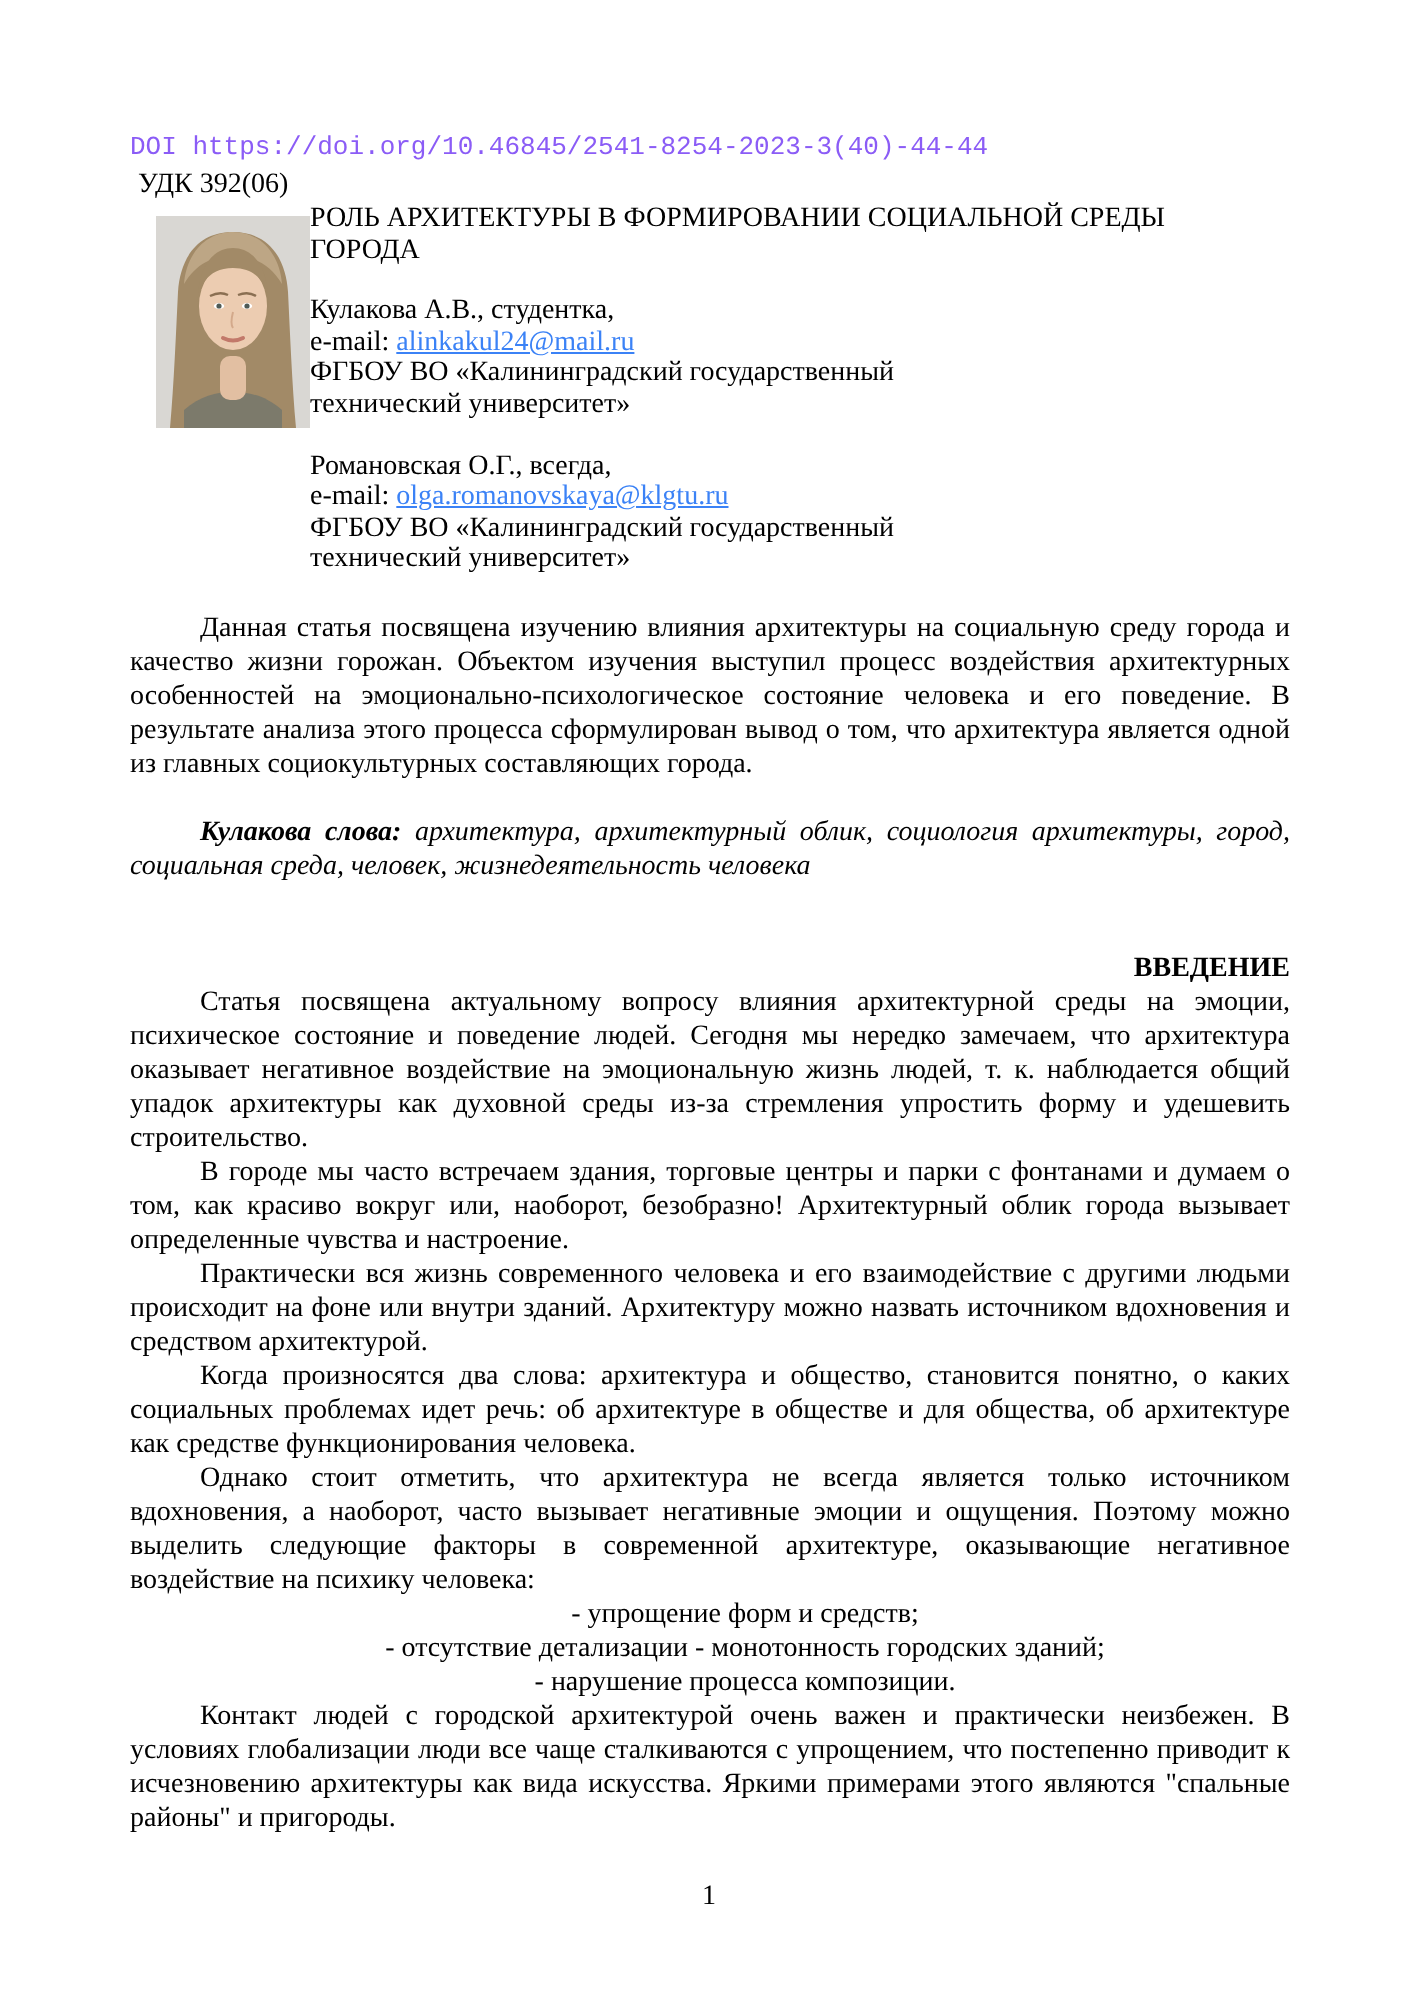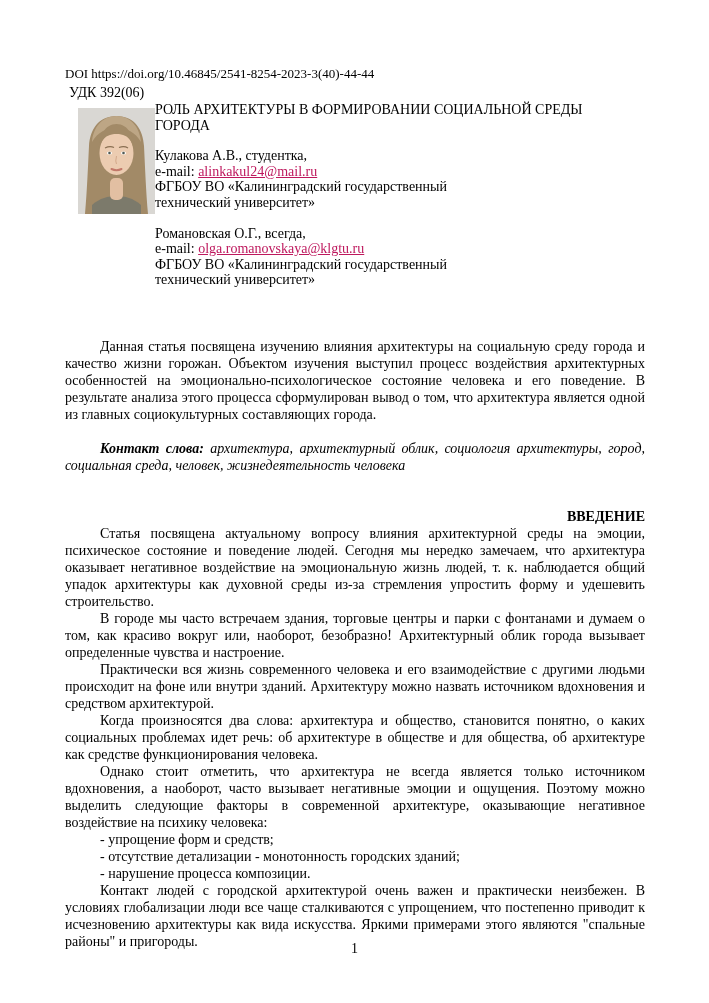--- a/index.html
+++ b/index.html
@@ -7,57 +7,57 @@
     position:relative;
     width:709px;height:1003px;
     margin:0 auto;
     background:#ffffff;
     font-family:"Liberation Serif", serif;
     color:#000;
     overflow:hidden;
   }
   .doi{
     position:absolute;left:65px;top:66px;
-    font-family:Liberation Serif, serif;
+    font-family:Liberation Mono, monospace;
     font-size:13px;line-height:15px;
-    color:#000000;
+    color:#8b5cf6;
     text-decoration:none;
     white-space:nowrap;
   }
   .udk{
     position:absolute;left:69px;top:85px;
     font-size:14px;line-height:16px;
   }
   .photo{
     position:absolute;left:78px;top:108px;
     width:77px;height:106px;display:block;
   }
   .header-col{
     position:absolute;left:155px;top:102px;width:482px;
     text-align:left;
     font-size:14px;line-height:15.6px;
   }
   .title{font-weight:normal;margin:0 0 15px 0;font-size:14px;line-height:15.6px;}
   .author-block{margin:0 0 15px 0;}
   .author-line{display:block;}
-  .email-link{color:#be185d;}
+  .email-link{color:#3b82f6;}
   .body-col{
     position:absolute;left:65px;top:306px;width:580px;
     font-size:14px;line-height:17px;
     text-align:justify;
   }
   .para{margin:0;text-indent:35px;}
-  .abstract{margin-bottom:17px;margin-top:32px;}
+  .abstract{margin-bottom:17px;}
   .keywords{font-style:italic;margin-bottom:0;}
   .keywords .kw-label{font-weight:bold;}
   .section-heading{
     display:block;text-align:right;font-weight:bold;
     margin:34px 0 0 0;font-size:14px;line-height:17px;
   }
-  .list-line{margin:0;text-indent:35px;text-align:left;}
+  .list-line{margin:0;text-indent:35px;text-align:center;}
   .page-number{
     position:absolute;left:0;right:0;top:941px;
     text-align:center;font-size:14px;
   }
 </style>
 </head>
 <body>
 
 <div class="page">
 
@@ -106,21 +106,21 @@
       <span class="author-line">Романовская О.Г., всегда,</span>
       <span class="author-line"><span>e-mail:</span> <a class="email-link" href="#">olga.romanovskaya@klgtu.ru</a></span>
       <span class="author-line">ФГБОУ ВО «Калининградский государственный</span>
       <span class="author-line">технический университет»</span>
     </div>
   </div>
 
   <div class="body-col">
     <p class="para abstract">Данная статья посвящена изучению влияния архитектуры на социальную среду города и качество жизни горожан. Объектом изучения выступил процесс воздействия архитектурных особенностей на эмоционально-психологическое состояние человека и его поведение. В результате анализа этого процесса сформулирован вывод о том, что архитектура является одной из главных социокультурных составляющих города.</p>
 
-    <p class="para keywords"><span class="kw-label">Контакт слова:</span><span> архитектура, архитектурный облик, социология архитектуры, город, социальная среда, человек, жизнедеятельность человека</span></p>
+    <p class="para keywords"><span class="kw-label">Кулакова слова:</span><span> архитектура, архитектурный облик, социология архитектуры, город, социальная среда, человек, жизнедеятельность человека</span></p>
 
     <div class="section-heading">ВВЕДЕНИЕ</div>
 
     <p class="para">Статья посвящена актуальному вопросу влияния архитектурной среды на эмоции, психическое состояние и поведение людей. Сегодня мы нередко замечаем, что архитектура оказывает негативное воздействие на эмоциональную жизнь людей, т. к. наблюдается общий упадок архитектуры как духовной среды из-за стремления упростить форму и удешевить строительство.</p>
     <p class="para">В городе мы часто встречаем здания, торговые центры и парки с фонтанами и думаем о том, как красиво вокруг или, наоборот, безобразно! Архитектурный облик города вызывает определенные чувства и настроение.</p>
     <p class="para">Практически вся жизнь современного человека и его взаимодействие с другими людьми происходит на фоне или внутри зданий. Архитектуру можно назвать источником вдохновения и средством архитектурой.</p>
     <p class="para">Когда произносятся два слова: архитектура и общество, становится понятно, о каких социальных проблемах идет речь: об архитектуре в обществе и для общества, об архитектуре как средстве функционирования человека.</p>
     <p class="para">Однако стоит отметить, что архитектура не всегда является только источником вдохновения, а наоборот, часто вызывает негативные эмоции и ощущения. Поэтому можно выделить следующие факторы в современной архитектуре, оказывающие негативное воздействие на психику человека:</p>
 
     <p class="list-line">- упрощение форм и средств;</p>

